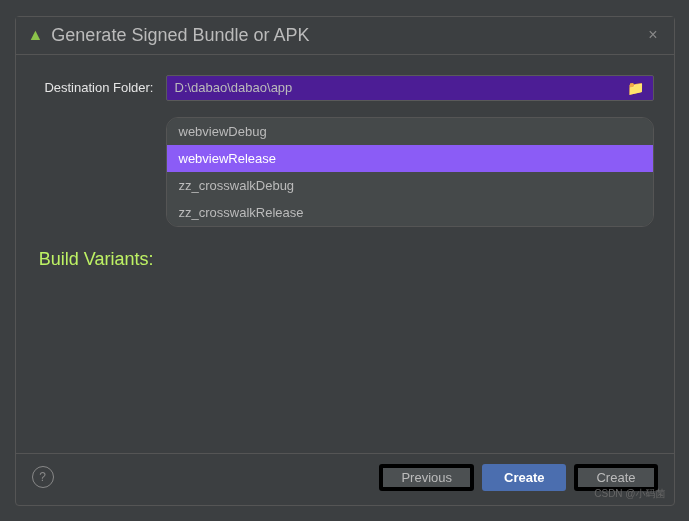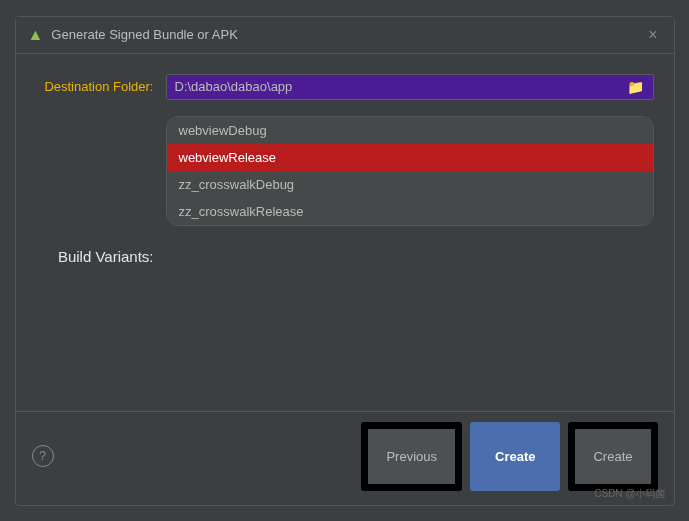--- a/index.html
+++ b/index.html
@@ -46,21 +46,21 @@
       gap: 8px;
     }
 
     .android-icon {
       color: #8bc34a;
       font-size: 16px;
     }
 
     .title-text {
       color: #bbb;
-      font-size: 13px;
+      font-size: 18px;
     }
 
     .close-btn {
       color: #888;
       cursor: pointer;
       font-size: 16px;
       background: none;
       border: none;
       line-height: 1;
       padding: 2px 4px;
@@ -71,21 +71,21 @@
       flex: 1;
     }
 
     .destination-row {
       display: flex;
       align-items: center;
       margin-bottom: 16px;
     }
 
     .label {
-      color: #eab308;
+      color: #e5e5e5;
       min-width: 130px;
       text-align: right;
       padding-right: 12px;
       font-size: 13px;
     }
 
     .path-input-container {
       display: flex;
       align-items: center;
       flex: 1;
@@ -123,36 +123,36 @@
 
     .dropdown-item {
       padding: 6px 12px;
       cursor: pointer;
       color: #bbb;
       font-size: 13px;
       background: #45494a;
     }
 
     .dropdown-item.selected {
-      background: #b91c1c;
+      background: #8b5cf6;
       color: #fff;
     }
 
     .build-variants-row {
       display: flex;
       align-items: flex-start;
       margin-top: 10px;
     }
 
     .build-variants-label {
-      color: #e5e5e5;
+      color: #bef264;
       min-width: 130px;
       text-align: right;
       padding-right: 12px;
-      font-size: 15px;
+      font-size: 18px;
       padding-top: 2px;
     }
 
     .footer {
       display: flex;
       align-items: center;
       justify-content: space-between;
       padding: 10px 16px 14px 16px;
       border-top: 1px solid #555;
       margin-top: auto;
@@ -177,25 +177,25 @@
       justify-content: center;
     }
 
     .footer-buttons {
       display: flex;
       gap: 8px;
       align-items: center;
     }
 
     .btn {
-      padding: 20px 18px;
+      padding: 2px 18px;
       border-radius: 3px;
       font-size: 13px;
       cursor: pointer;
-      border: 7px solid #000000;
+      border: 4px solid #000000;
       background: #4c5052;
       color: #bbb;
       text-align: right;
     }
 
     .btn-primary {
       background: #4b6eaf;
       border-color: #4b6eaf;
       color: #fff;
       font-weight: bold;

